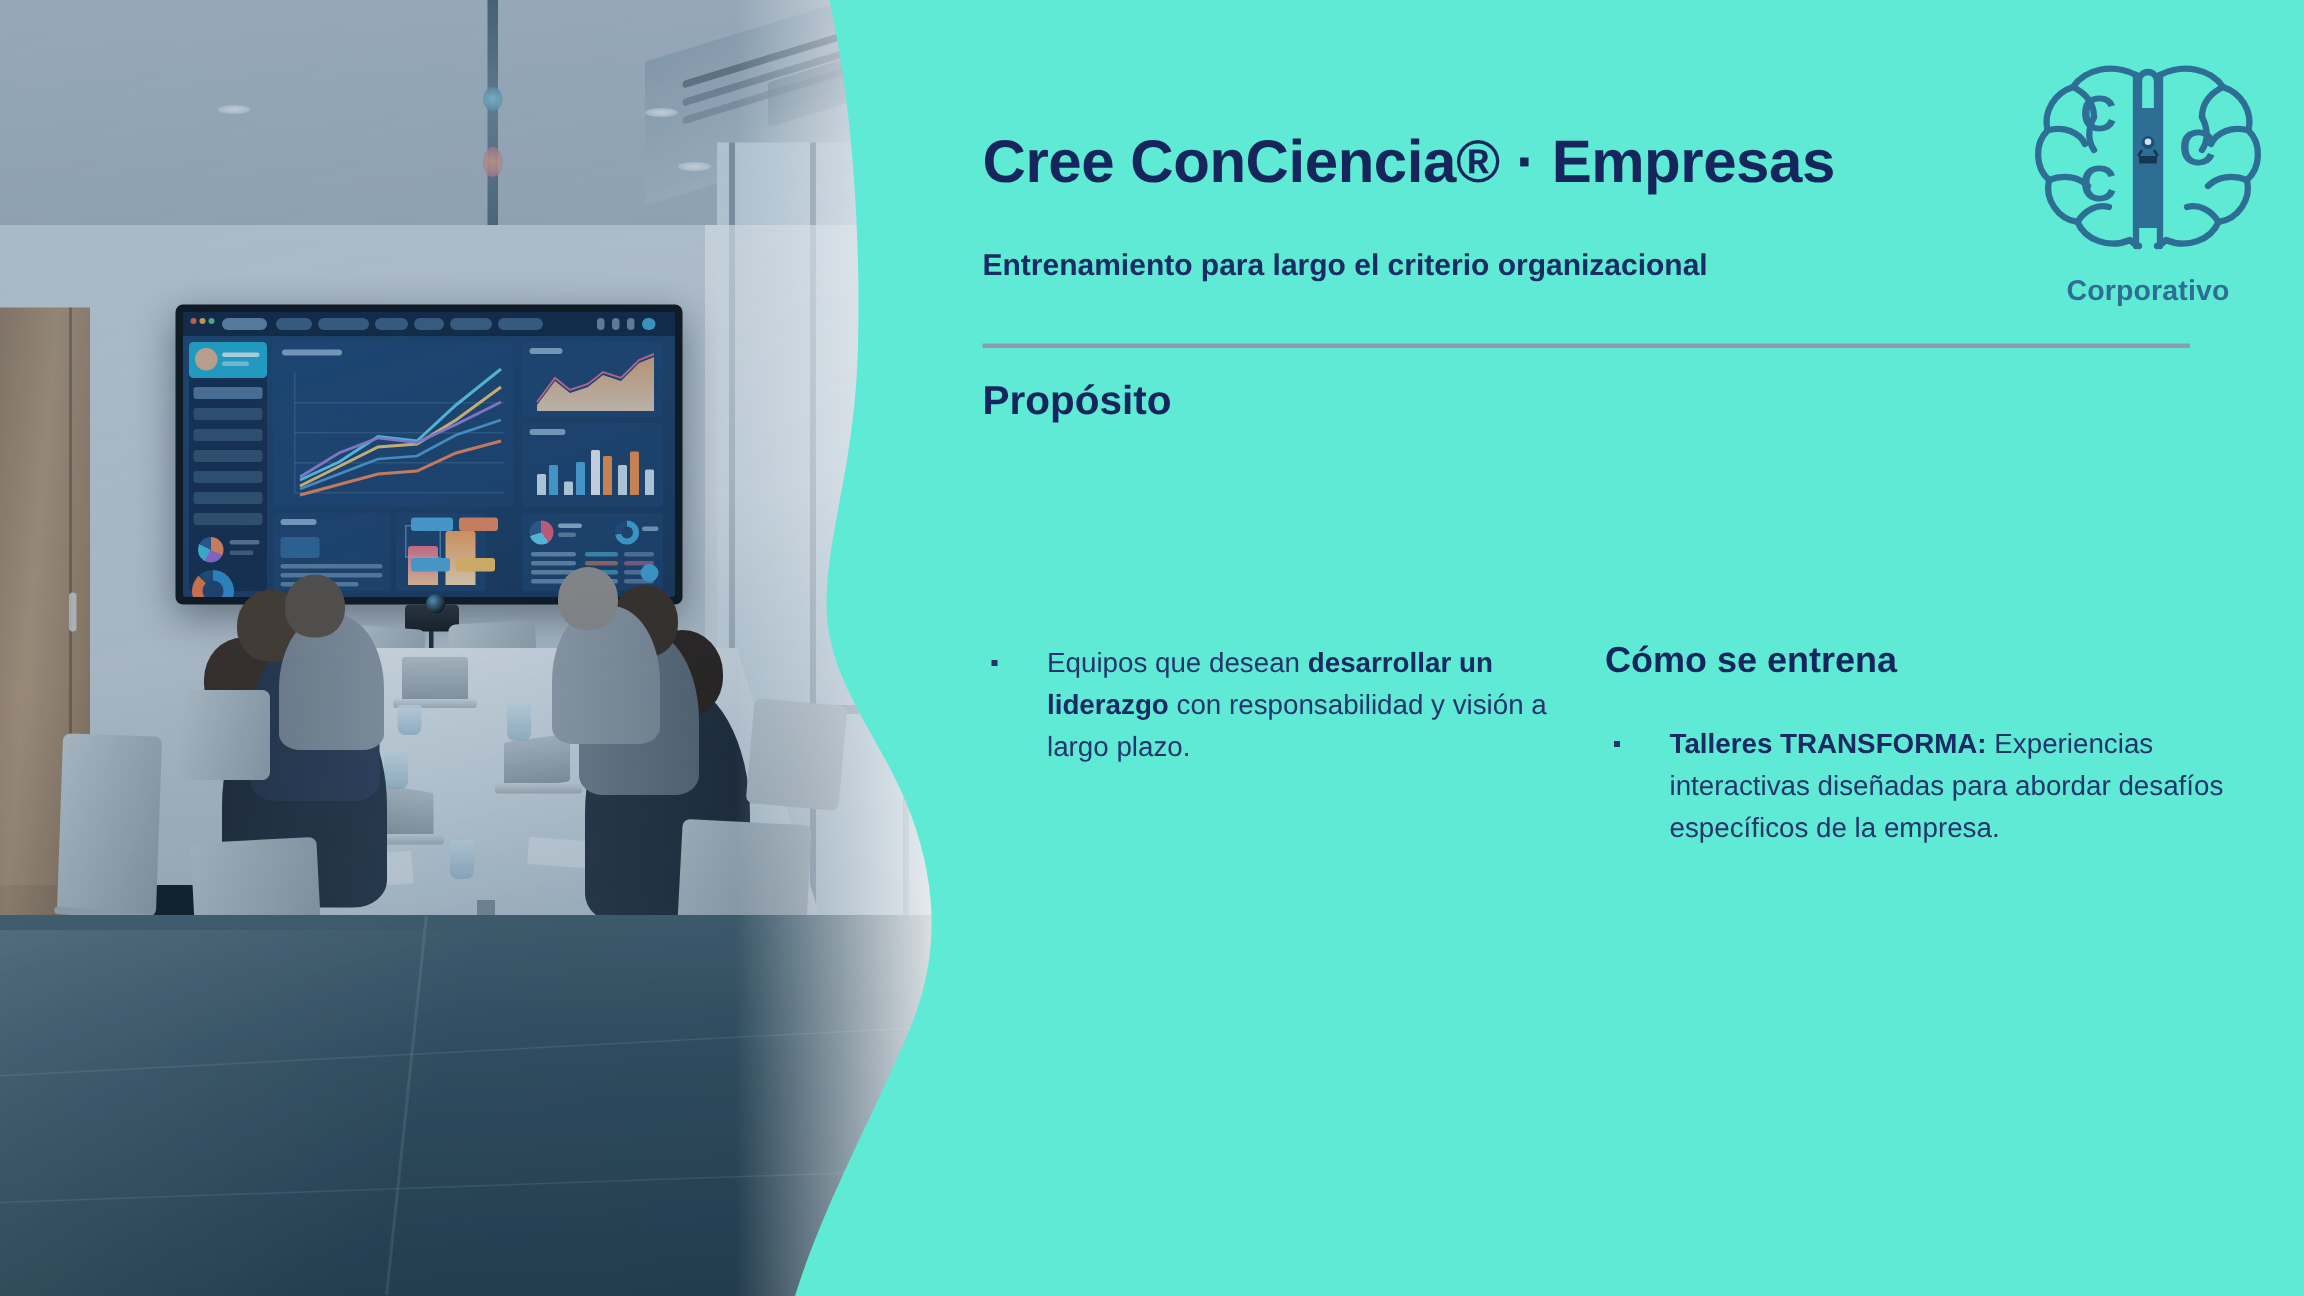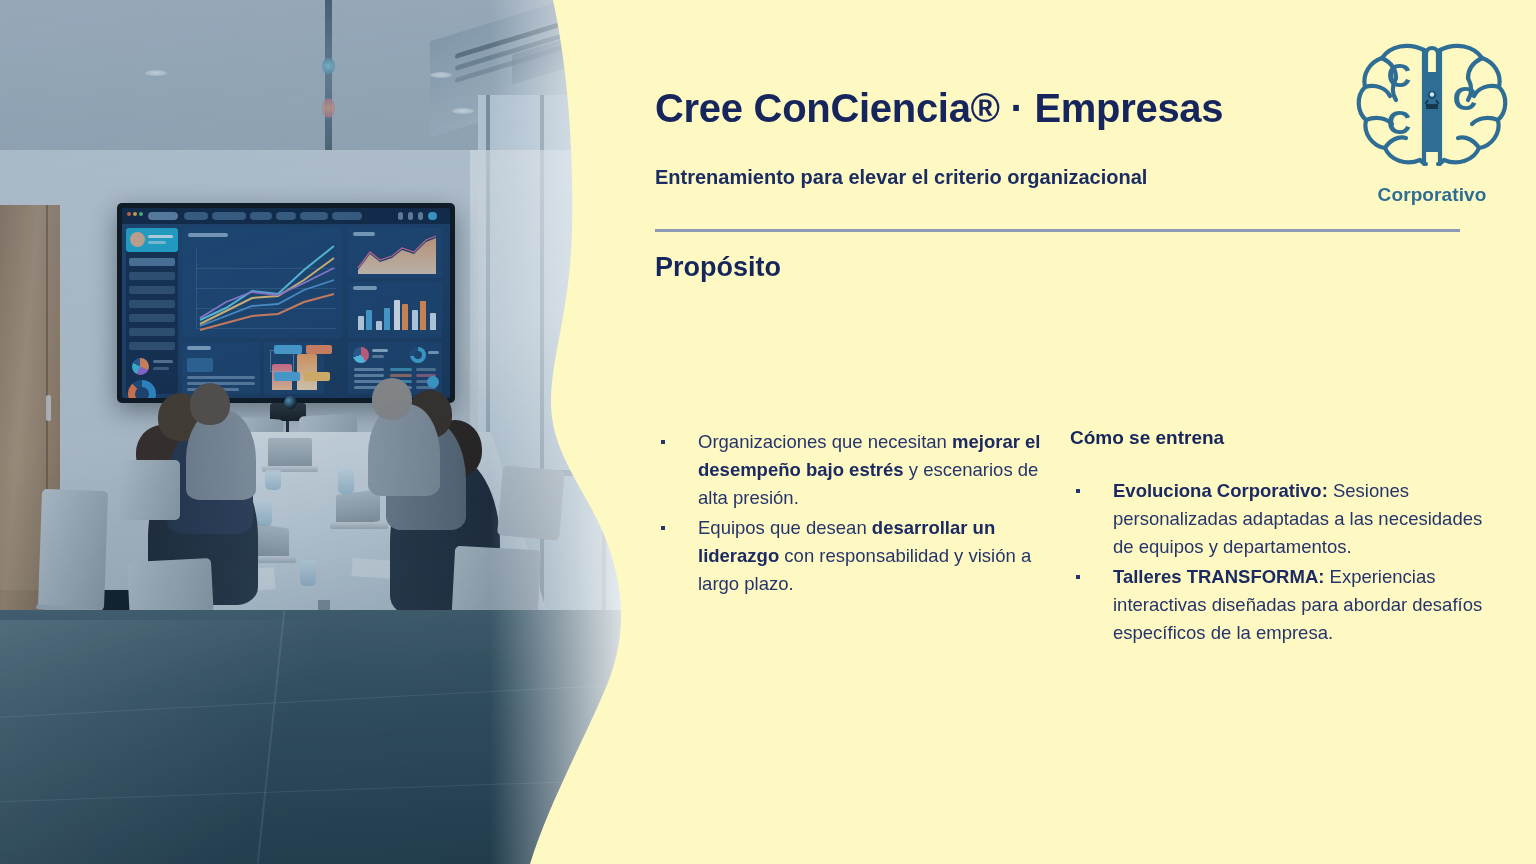--- a/index.html
+++ b/index.html
@@ -4,21 +4,21 @@
 <title>Cree ConCiencia Empresas</title>
 <style>
   html,body{margin:0;padding:0;}
   body{
     width:1536px;height:864px;
     background:#ffffff;
     font-family:"Liberation Sans","DejaVu Sans",sans-serif;
     overflow:hidden;
     position:relative;
   }
-  .slide{position:absolute;inset:0;background:#fef9c3;overflow:hidden;}
+  .slide{position:absolute;inset:0;background:#5eead4;overflow:hidden;}
 
   
   .photo-panel{
     position:absolute;left:0;top:0;width:640px;height:864px;
     -webkit-clip-path:path("M0,0 L553,0 C566,60 574,140 572,230 C570,310 552,352 551,400 C550,455 588,490 608,545 C627,598 625,645 604,692 C578,752 548,806 530,864 L0,864 Z");
     clip-path:path("M0,0 L553,0 C566,60 574,140 572,230 C570,310 552,352 551,400 C550,455 588,490 608,545 C627,598 625,645 604,692 C578,752 548,806 530,864 L0,864 Z");
     background:#0f1c26;
   }
   .photo{position:absolute;inset:0;overflow:hidden;}
 
@@ -135,21 +135,21 @@
   }
   .divider{position:absolute;left:0;top:229px;width:805px;height:3px;background:#8e9ab5;}
 
   .h-proposito{position:absolute;left:0;top:252px;font-size:27px;font-weight:600;color:#16265c;}
   .p-proposito{position:absolute;left:0;top:312px;width:790px;
     font-size:20px;line-height:30px;color:#25356b;font-weight:400;}
 
   .col-left{position:absolute;left:0;top:428px;width:400px;}
   .col-right{position:absolute;left:415px;top:428px;width:430px;}
   .col-head{font-size:25px;font-weight:600;color:#16265c;margin:0 0 28px 0;line-height:1.1;}
-  .col-head.right{font-size:19px;}
+  .col-head.right{font-size:24px;}
 
   ul.bullets{list-style:none;margin:0;padding:0;}
   ul.bullets li{
     position:relative;padding-left:43px;margin-bottom:2px;
     font-size:18.5px;line-height:28px;color:#25356b;
   }
   ul.bullets li::before{
     content:"";position:absolute;left:6px;top:12px;
     width:4px;height:4px;background:#25356b;
   }
@@ -408,36 +408,34 @@
 
       <div class="photo-tone"></div>
       <div class="photo-cool"></div>
       <div class="photo-fade"></div>
     </div>
   </div>
 
   <div class="content">
 
     <div class="title">Cree ConCiencia® · Empresas</div>
-    <div class="subtitle">Entrenamiento para elevar el criterio organizacional</div>
+    <div class="subtitle">Entrenamiento para largo el criterio organizacional</div>
     <div class="divider"></div>
 
     <div class="h-proposito">Propósito</div>
 
     <div class="col-left">
       <ul class="bullets">
-          <li>Organizaciones que necesitan <b>mejorar el desempeño bajo estrés</b> y escenarios de alta presión.</li>
           <li>Equipos que desean <b>desarrollar un liderazgo</b> con responsabilidad y visión a largo plazo.</li>
         </ul>
     </div>
 
     <div class="col-right">
       <div class="col-head right">Cómo se entrena</div>
       <ul class="bullets">
-          <li><b>Evoluciona Corporativo:</b> Sesiones personalizadas adaptadas a las necesidades de equipos y departamentos.</li>
           <li><b>Talleres TRANSFORMA:</b> Experiencias interactivas diseñadas para abordar desafíos específicos de la empresa.</li>
         </ul>
     </div>
 
   </div>
 
   <div class="logo">
     <svg width="160" height="150" viewBox="0 0 160 150">
       <g fill="none" stroke="#2e6e95" stroke-width="4.2" stroke-linecap="round" stroke-linejoin="round">
 

